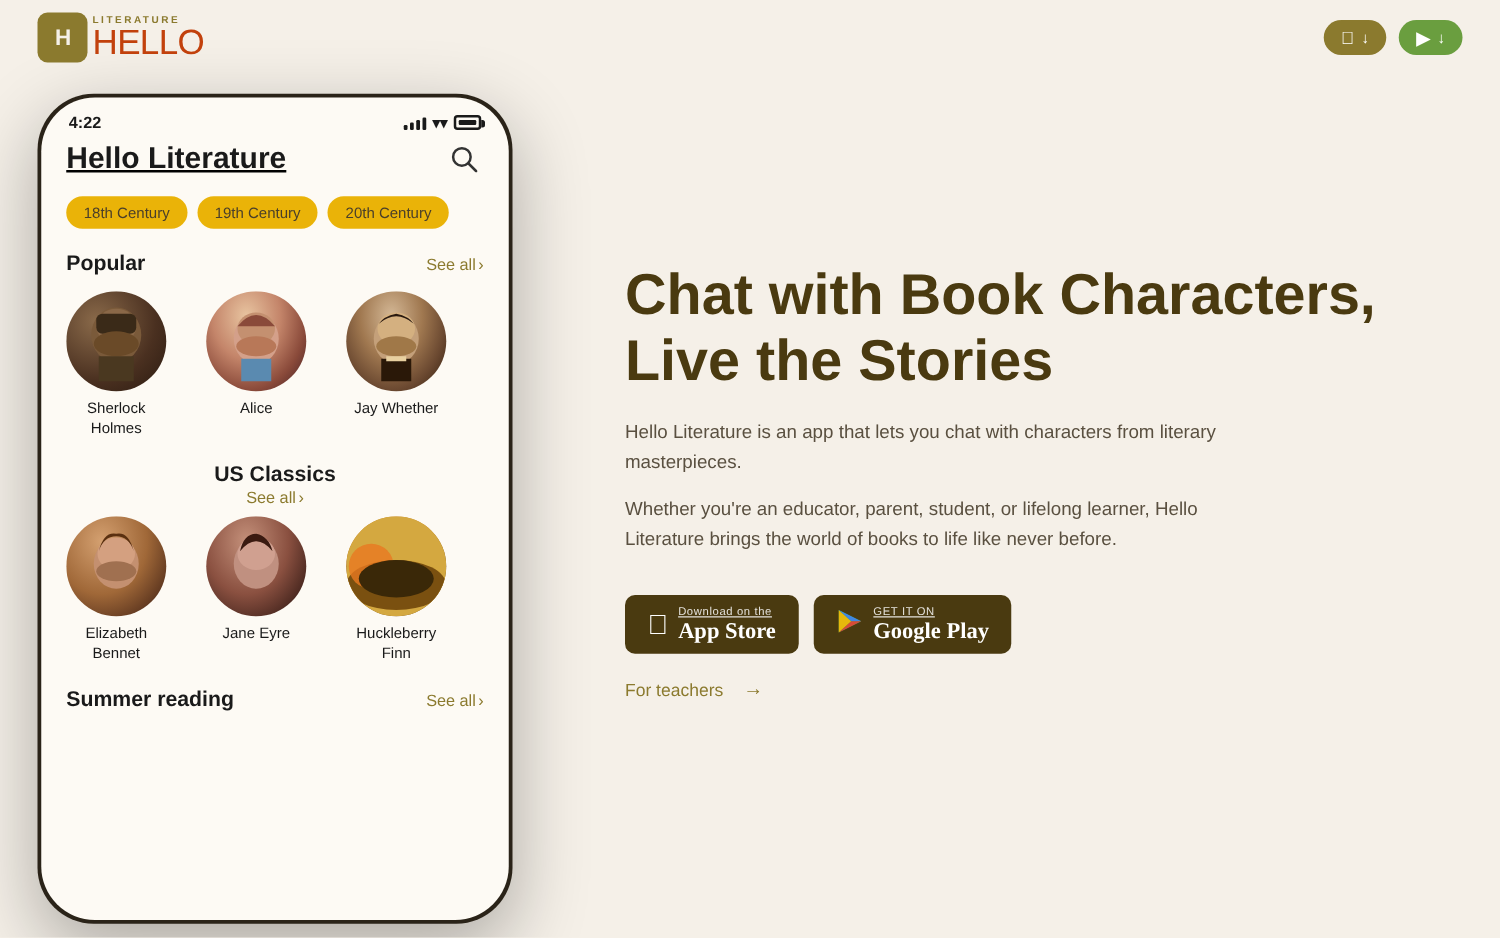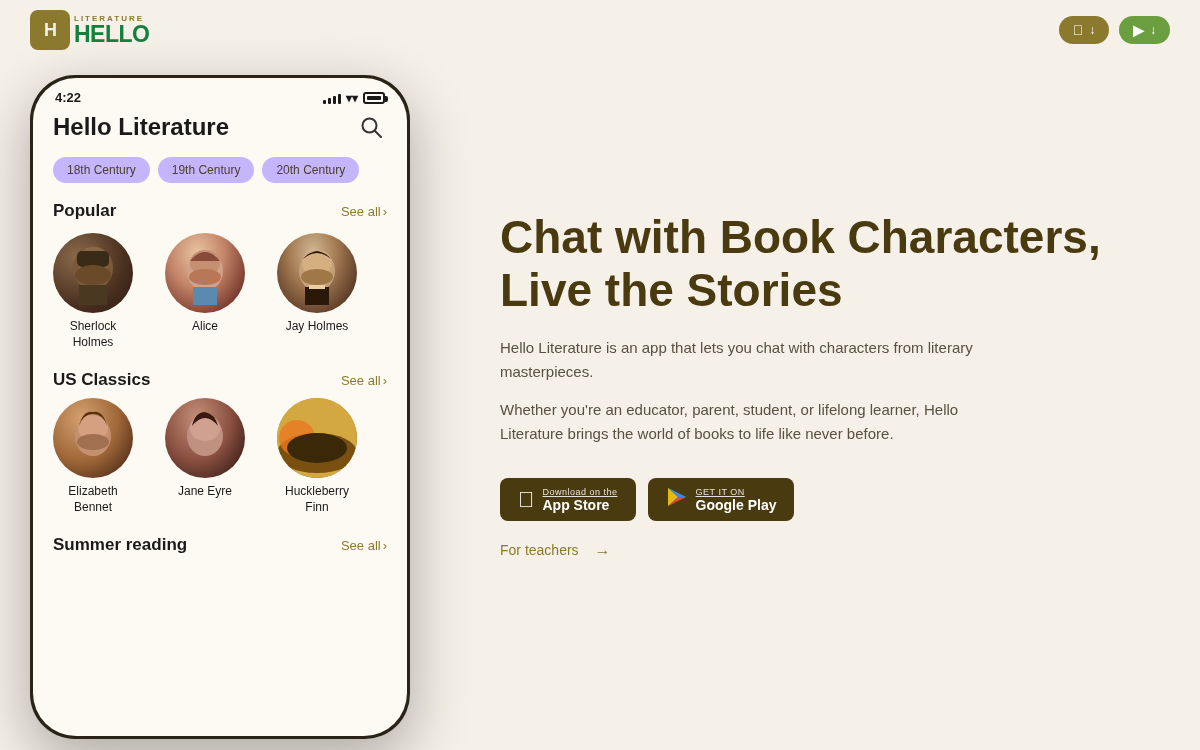--- a/index.html
+++ b/index.html
@@ -49,23 +49,23 @@
       line-height: 1;
     }
     .logo-small {
       font-size: 8px;
       color: #8b7a2e;
       font-weight: 600;
       letter-spacing: 2px;
       text-transform: uppercase;
     }
     .logo-big {
-      font-size: 23px;
-      color: #15803d;
-      font-weight: 700;
+      font-size: 28px;
+      color: #c2410c;
+      font-weight: 400;
       letter-spacing: -0.5px;
     }
     .header-buttons {
       display: flex;
       gap: 10px;
     }
     .store-btn {
       display: flex;
       align-items: center;
       gap: 6px;
@@ -176,20 +176,21 @@
     .app-content {
       padding: 0 20px;
       overflow: hidden;
       height: calc(100% - 44px);
     }
     .app-header {
       display: flex;
       justify-content: space-between;
       align-items: center;
       margin-bottom: 14px;
+      text-decoration: underline;
     }
     .app-title {
       font-size: 24px;
       font-weight: 800;
       color: #1a1a1a;
     }
     .search-icon-btn {
       width: 32px;
       height: 32px;
       display: flex;
@@ -206,21 +207,21 @@
     }
     .chip {
       padding: 6px 14px;
       border-radius: 20px;
       font-size: 12px;
       font-weight: 500;
       cursor: pointer;
       border: none;
     }
     .chip-light {
-      background: #c4b5fd;
+      background: #eab308;
       color: #4a3f2a;
     }
 
     
     .section-header {
       display: flex;
       justify-content: space-between;
       align-items: center;
       margin-bottom: 12px;
     }
@@ -301,20 +302,21 @@
     .char-avatar::before {
       content: '';
       position: absolute;
       inset: 0;
       border-radius: 50%;
     }
 
     
     .section-gap {
       margin-bottom: 8px;
+      flex-direction: column;
     }
 
     
     .right-panel {
       position: absolute;
       left: 460px;
       top: 0;
       right: 0;
       bottom: 0;
       display: flex;
@@ -366,22 +368,23 @@
       display: flex;
       flex-direction: column;
     }
     .badge-small {
       font-size: 9px;
       opacity: 0.85;
       letter-spacing: 0.5px;
       text-decoration: underline;
     }
     .badge-big {
-      font-size: 14px;
+      font-size: 18px;
       font-weight: 700;
+      font-family: Liberation Serif, serif;
     }
     .google-badge {
       background: #4a3a10;
     }
     .teachers-link {
       font-size: 14px;
       color: #8b7a2e;
       cursor: pointer;
       display: flex;
       align-items: center;
@@ -492,21 +495,21 @@
             <div class="char-avatar avatar-gatsby">
               <svg viewBox="0 0 80 80" width="80" height="80">
                 <ellipse cx="40" cy="38" rx="18" ry="20" fill="#c4a07a"></ellipse>
                 <ellipse cx="40" cy="30" rx="15" ry="13" fill="#d4b080"></ellipse>
                 <path d="M26 26 Q40 14 54 26 Q50 20 40 18 Q30 20 26 26Z" fill="#2a1a10"></path>
                 <ellipse cx="40" cy="44" rx="16" ry="8" fill="#a07848"></ellipse>
                 <rect x="28" y="54" width="24" height="18" fill="#2a1808"></rect>
                 <rect x="32" y="52" width="16" height="4" fill="#e8d0a0"></rect>
               </svg>
             </div>
-            <span class="char-name">Jay Holmes</span>
+            <span class="char-name">Jay Whether</span>
           </div>
           <div class="char-item">
             <div class="char-avatar avatar-d">
               <svg viewBox="0 0 80 80" width="80" height="80">
                 <ellipse cx="40" cy="38" rx="18" ry="20" fill="#8aaccc"></ellipse>
                 <ellipse cx="40" cy="30" rx="15" ry="13" fill="#9abcdc"></ellipse>
               </svg>
             </div>
             <span class="char-name">D...</span>
           </div>

